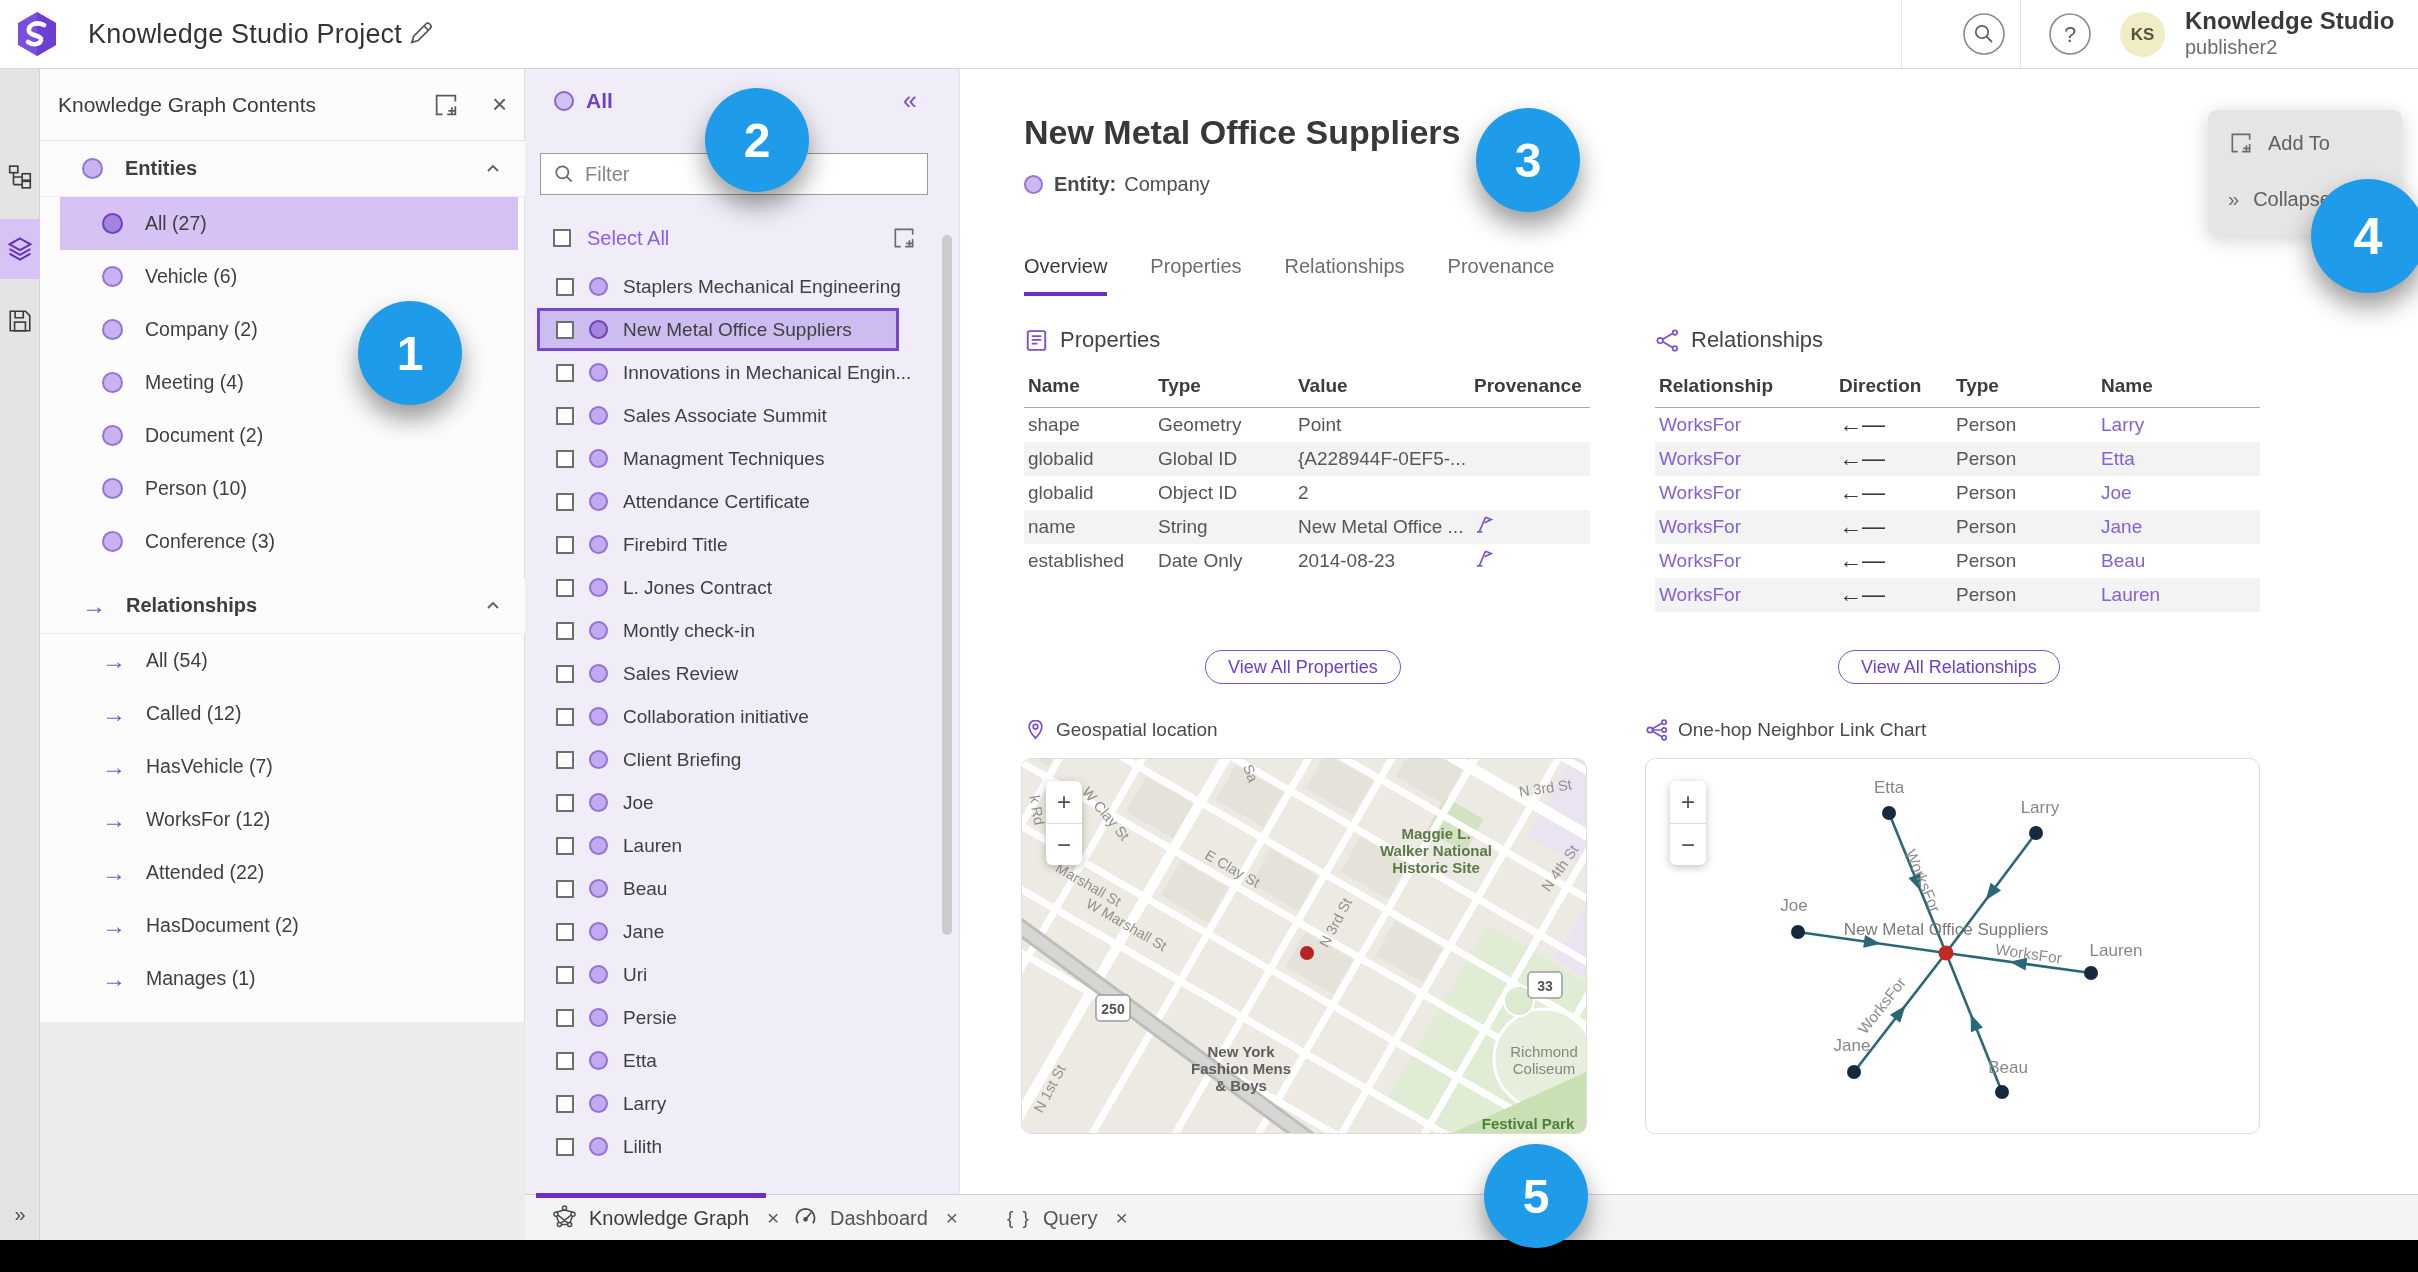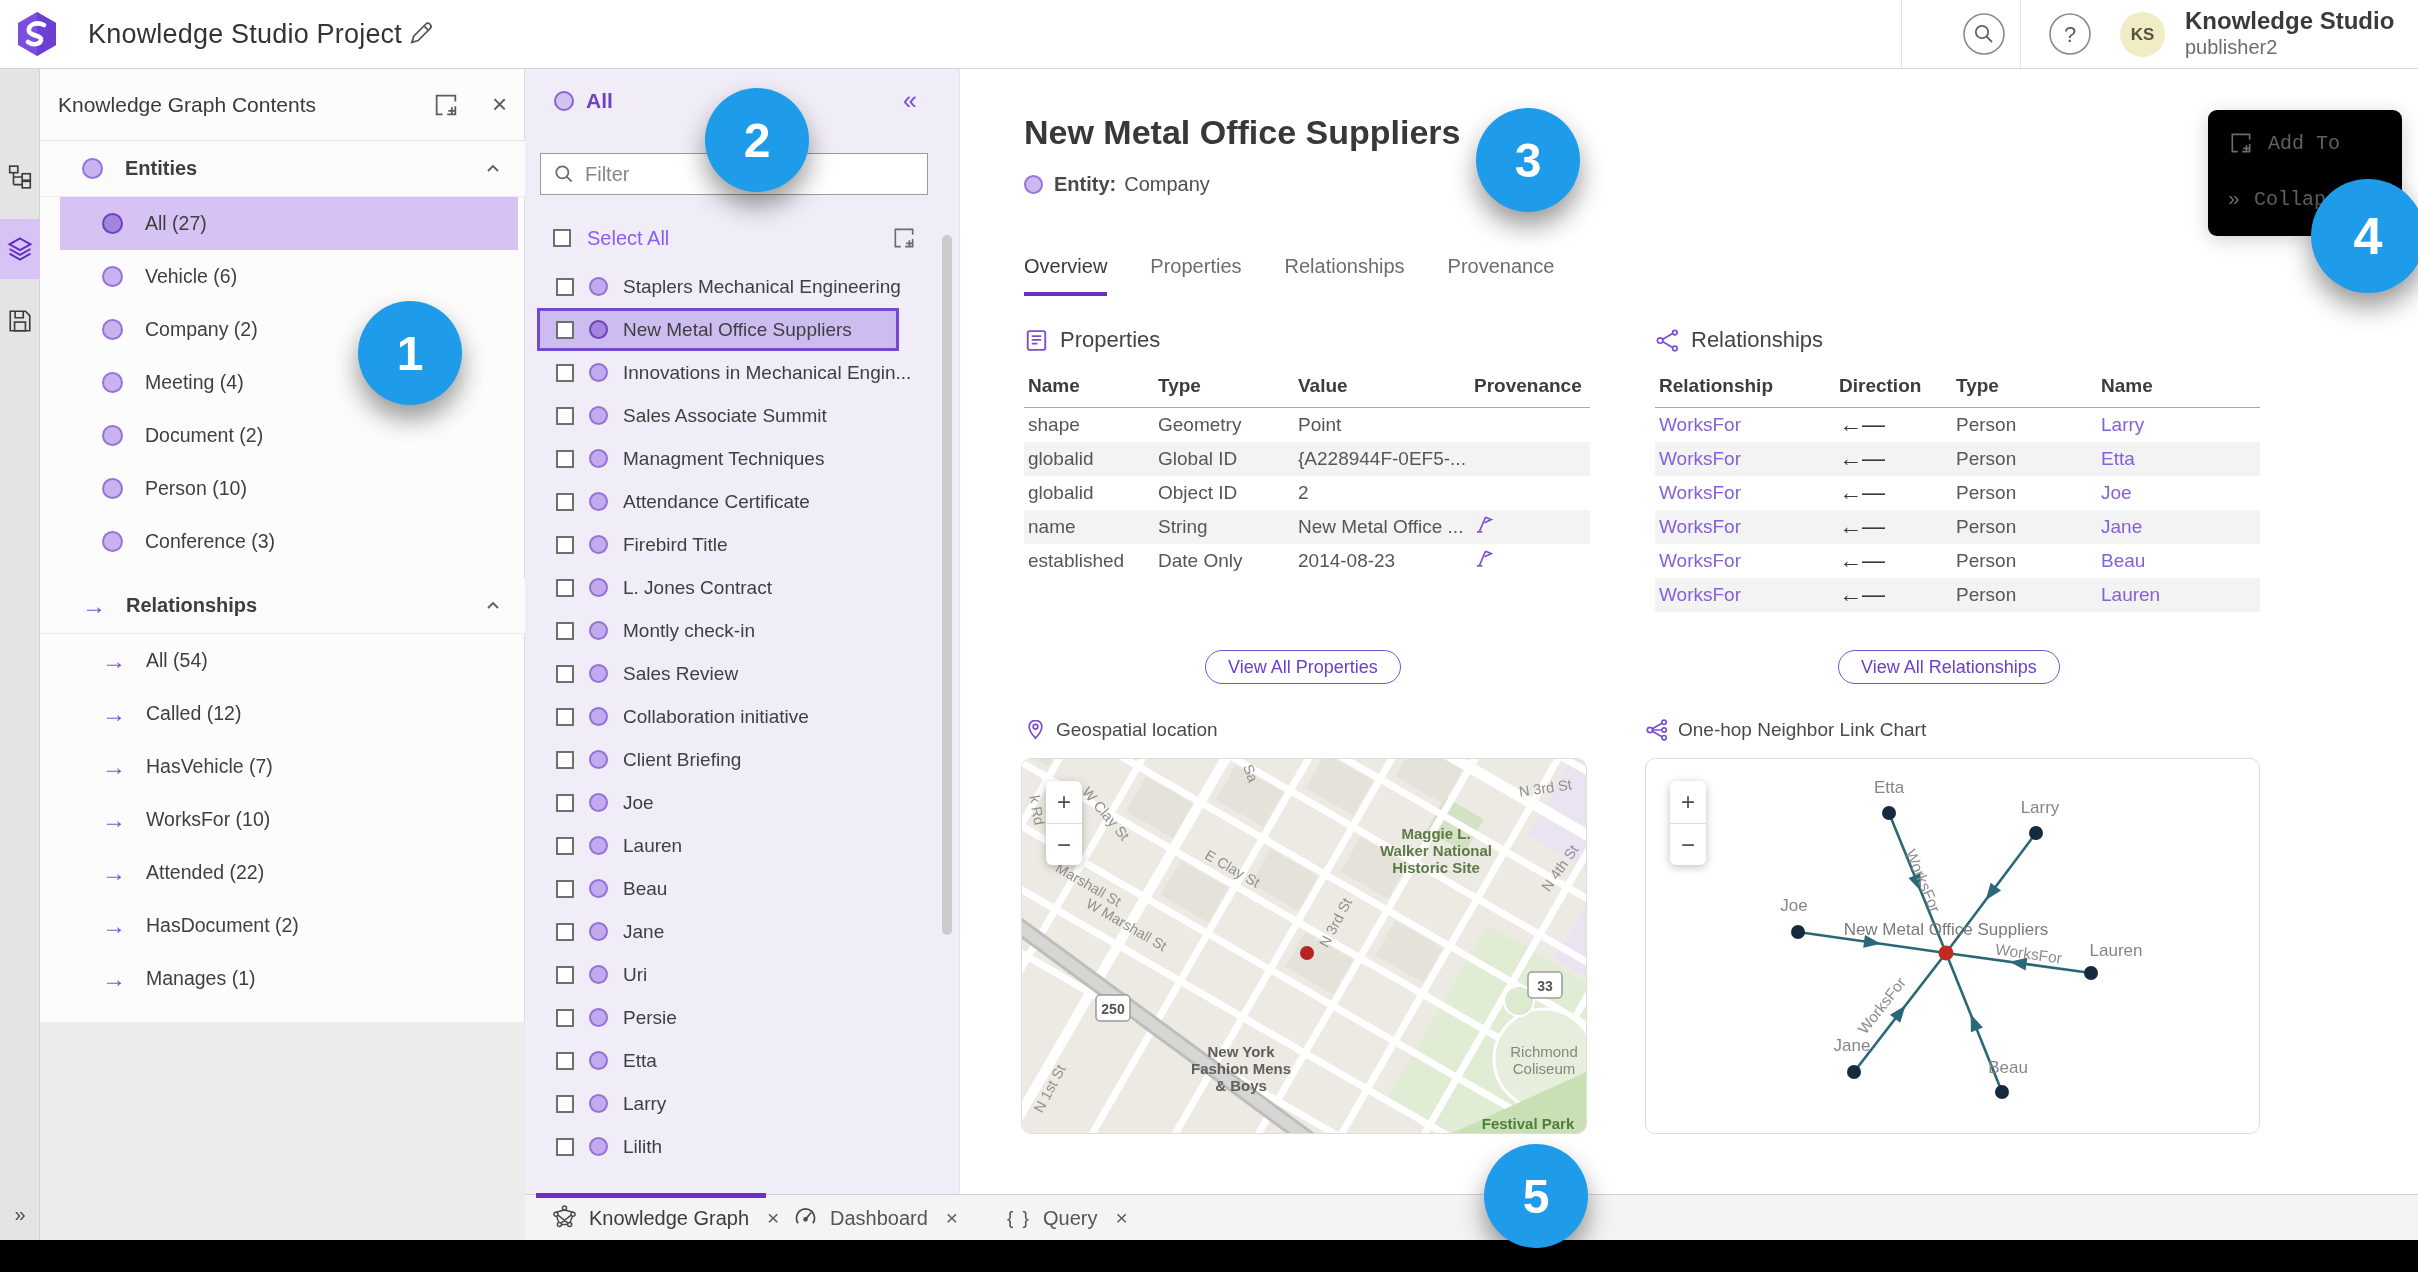--- a/index.html
+++ b/index.html
@@ -96,21 +96,21 @@
   .tabbar .activeline { position:absolute; left:11px; top:-2px; width:230px; height:5px; background:#6a30c6; }
   .btab { position:absolute; top:0; height:46px; display:flex; align-items:center; gap:12px; }
   .btab .lbl { font-size:20px; color:#555; }
   .btab.active .lbl { color:#3c3c3c; }
   .btab .x { font-size:21px; color:#5c5c5c; margin-left:6px; }
   .braces { font-size:19px; color:#555; letter-spacing:2px; }
 
   .blackbar { position:absolute; left:0; top:1240px; width:2418px; height:32px; background:#000; z-index:40; }
 
   
-  .overlaycard { position:absolute; left:2208px; top:110px; width:194px; height:126px; background:#000000; border-radius:9px; box-shadow:0 4px 20px rgba(0,0,0,.18); z-index:45;font-family:Liberation Mono, monospace; }
+  .overlaycard { position:absolute; left:2208px; top:110px; width:194px; height:126px; background:#e5e5e5; border-radius:9px; box-shadow:0 4px 20px rgba(0,0,0,.18); z-index:45; }
   .ov-row { position:absolute; left:20px; display:flex; align-items:center; gap:14px; }
   .ov-row .lbl { font-size:20px; color:#606060; white-space:nowrap; }
   .ov-dbl { font-size:20px; color:#6a6a6a; }
 
   .badge { position:absolute; border-radius:50%; background:#1e9ce9; color:#fff; font-weight:bold; display:flex; align-items:center; justify-content:center; box-shadow:0 14px 26px rgba(0,0,0,.40); z-index:60; }
 
   svg text { font-family:"Liberation Sans", sans-serif; }
 </style>
 </head>
 <body>
@@ -250,21 +250,21 @@
             <div class="lp-row">
               <span class="rel-arrow">→</span>
               <span class="lbl">Called (12)</span>
             </div>
             <div class="lp-row">
               <span class="rel-arrow">→</span>
               <span class="lbl">HasVehicle (7)</span>
             </div>
             <div class="lp-row">
               <span class="rel-arrow">→</span>
-              <span class="lbl">WorksFor (10)</span>
+              <span class="lbl">WorksFor (12)</span>
             </div>
             <div class="lp-row">
               <span class="rel-arrow">→</span>
               <span class="lbl">Attended (22)</span>
             </div>
             <div class="lp-row">
               <span class="rel-arrow">→</span>
               <span class="lbl">HasDocument (2)</span>
             </div>
             <div class="lp-row">

